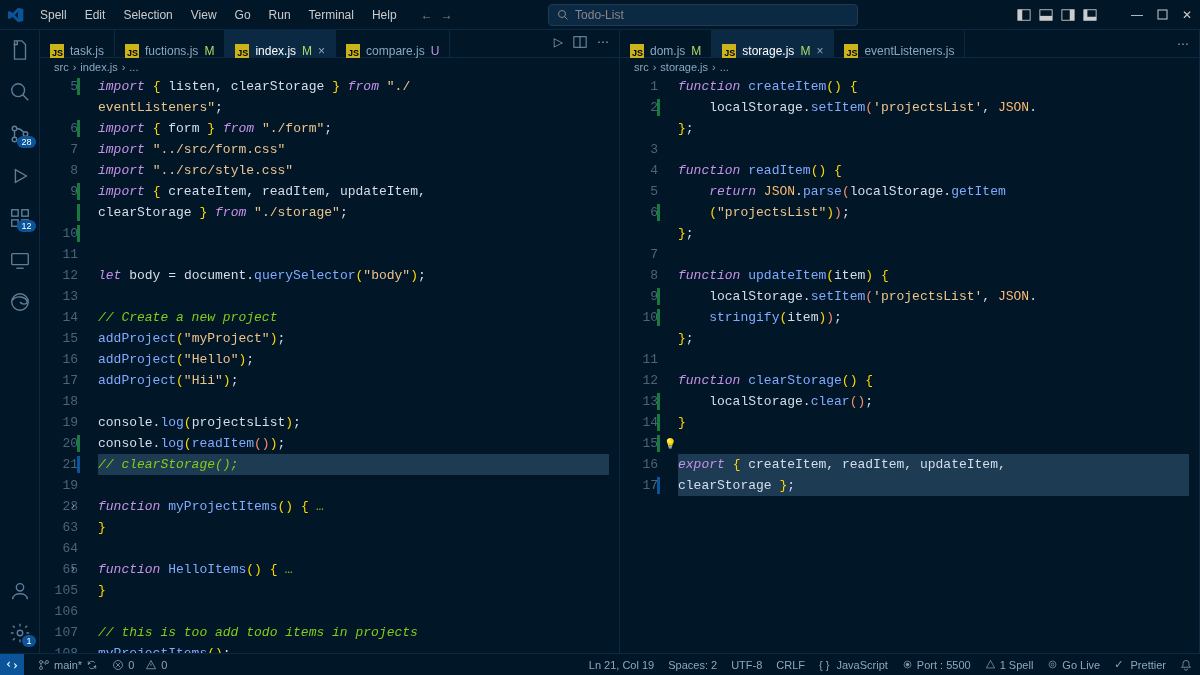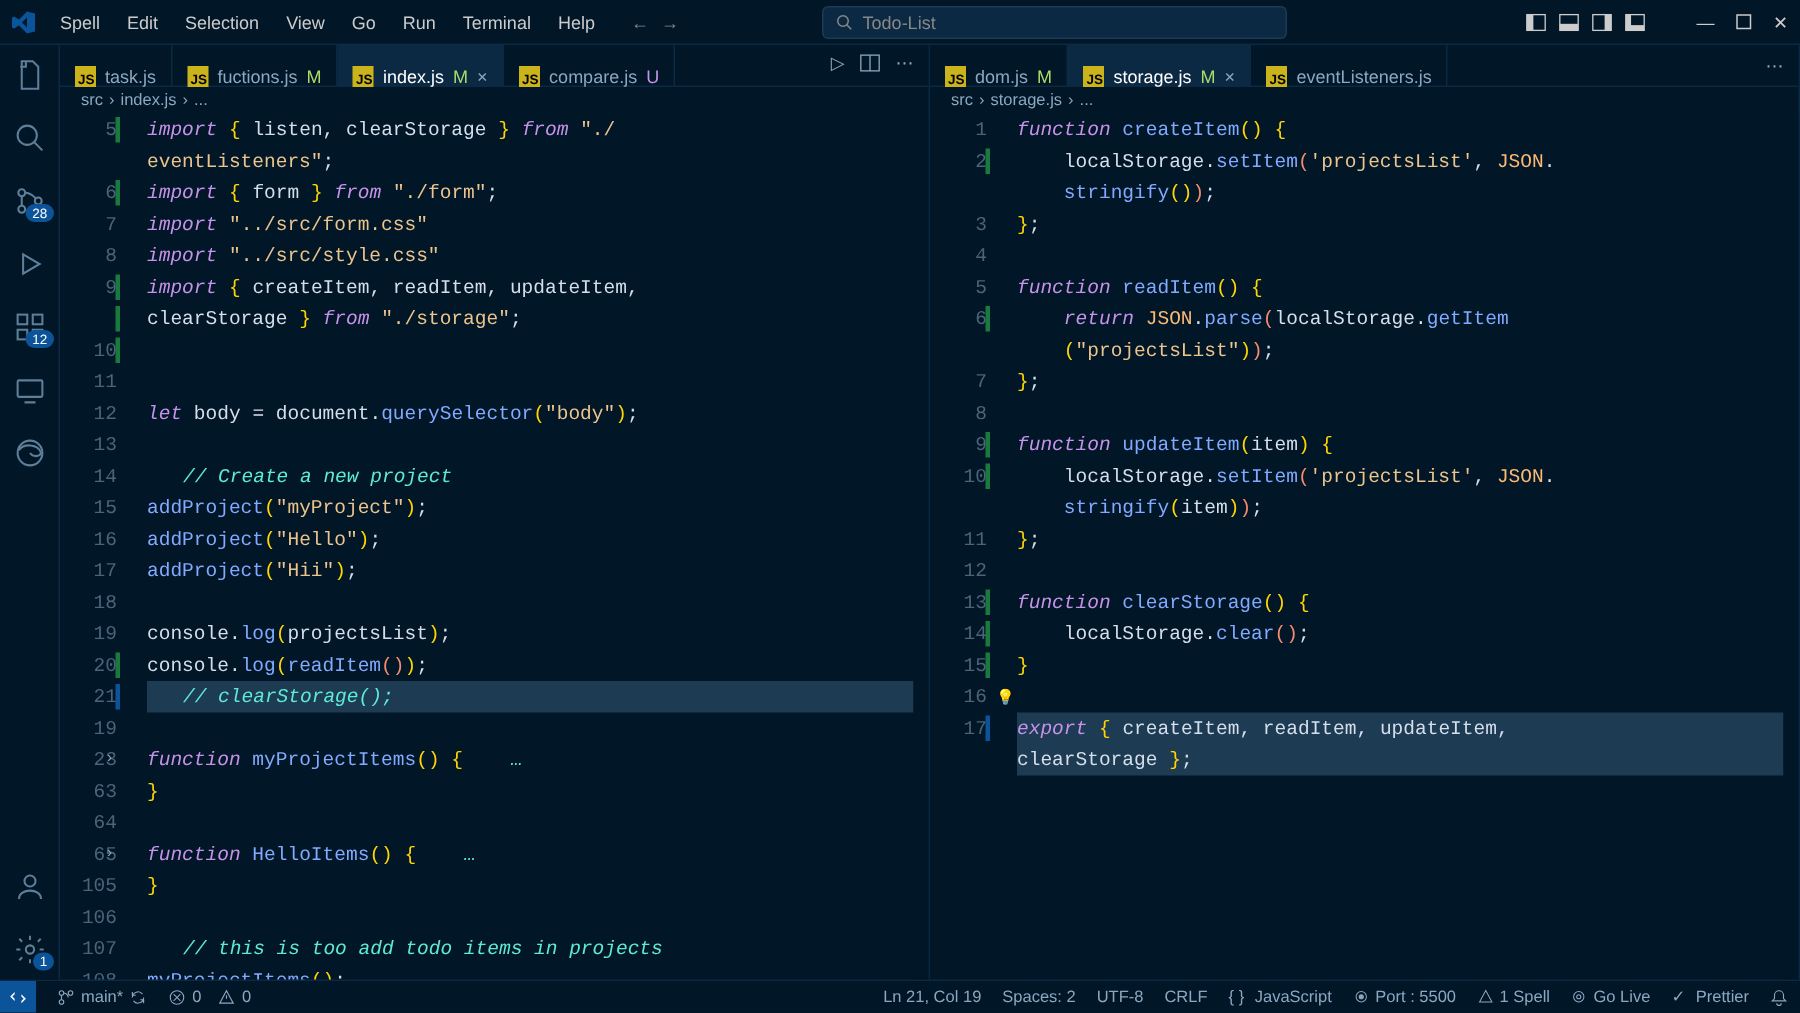--- a/index.html
+++ b/index.html
@@ -34,21 +34,21 @@
 .gutter .mod-bar { position:absolute; right:-2px; top:2px; width:3px; height:17px; background:#1a7a3e; }
 .gutter .mod-bar.blue { background:#0b5499; }
 .fold { position:absolute; right:2px; color:#8ba8c0; font-size:10px; }
 .code-lines { flex:1; padding-left:6px; }
 .cl { height:21px; white-space:pre; }
 .hl { background:#1d3b53; }
 .kw { color:#c792ea; font-style:italic; }
 .fn { color:#82aaff; }
 .fn-name { color:#82aaff; }
 .str { color:#ecc48d; }
-.cm { color:#5eead4; font-style:italic;margin-left:24px; }
+.cm { color:#84cc16; font-style:italic; }
 .pn { color:#d6deeb; }
 .yl { color:#ffd602; }
 .pk { color:#f78c6c; }
 .id { color:#d6deeb; }
 .var { color:#fdba74; }
 .minimap { width:10px; background:#011627; }
 .statusbar { height:22px; background:#011627; border-top:1px solid #0b2942; display:flex; align-items:center; font-size:11px; color:#8ba8c0; padding:0 8px; gap:14px; }
 .statusbar .sb-item { display:flex; align-items:center; gap:4px; cursor:pointer; }
 .statusbar .right { margin-left:auto; display:flex; gap:14px; }
 .remote { background:#0b5499; color:#fff; padding:0 6px; height:22px; display:flex; align-items:center; margin-left:-8px; }
@@ -331,21 +331,20 @@
             <div class="ln">13<div class="mod-bar"></div></div>
             <div class="ln">14<div class="mod-bar"></div></div>
             <div class="ln">15<div class="mod-bar"></div></div>
             <div class="ln">16</div>
             <div class="ln">17<div class="mod-bar blue"></div></div>
             <div class="ln"></div>
           </div>
           <div class="code-lines">
             <div class="cl"><span class="kw">function</span> <span class="fn-name">createItem</span><span class="yl">()</span> <span class="yl">{</span></div>
             <div class="cl">    <span class="id">localStorage</span><span class="pn">.</span><span class="fn">setItem</span><span class="pk">(</span><span class="str">'projectsList'</span><span class="pn">,</span> <span class="var">JSON</span><span class="pn">.</span></div>
-            <div class="cl">    <span class="fn">stringify</span><span class="yl">()</span><span class="pk">)</span><span class="pn">;</span></div>
             <div class="cl"><span class="yl">}</span><span class="pn">;</span></div>
             <div class="cl"></div>
             <div class="cl"><span class="kw">function</span> <span class="fn-name">readItem</span><span class="yl">()</span> <span class="yl">{</span></div>
             <div class="cl">    <span class="kw">return</span> <span class="var">JSON</span><span class="pn">.</span><span class="fn">parse</span><span class="pk">(</span><span class="id">localStorage</span><span class="pn">.</span><span class="fn">getItem</span></div>
             <div class="cl">    <span class="yl">(</span><span class="str">"projectsList"</span><span class="yl">)</span><span class="pk">)</span><span class="pn">;</span></div>
             <div class="cl"><span class="yl">}</span><span class="pn">;</span></div>
             <div class="cl"></div>
             <div class="cl"><span class="kw">function</span> <span class="fn-name">updateItem</span><span class="yl">(</span><span class="id">item</span><span class="yl">)</span> <span class="yl">{</span></div>
             <div class="cl">    <span class="id">localStorage</span><span class="pn">.</span><span class="fn">setItem</span><span class="pk">(</span><span class="str">'projectsList'</span><span class="pn">,</span> <span class="var">JSON</span><span class="pn">.</span></div>
             <div class="cl">    <span class="fn">stringify</span><span class="yl">(</span><span class="id">item</span><span class="yl">)</span><span class="pk">)</span><span class="pn">;</span></div>

